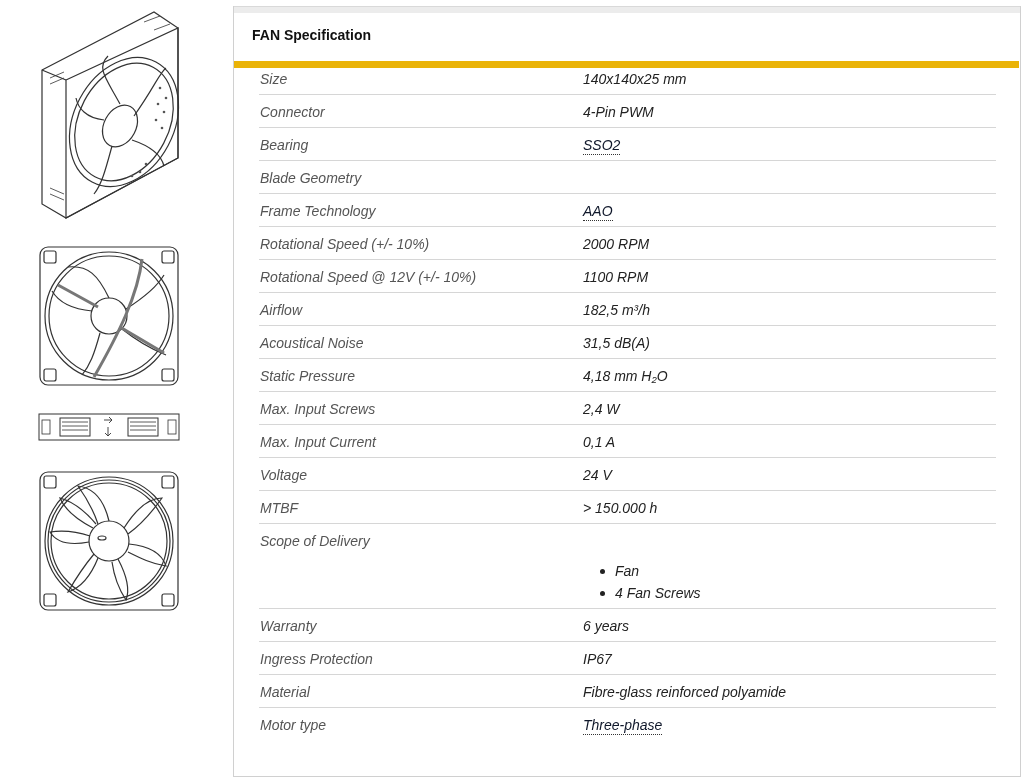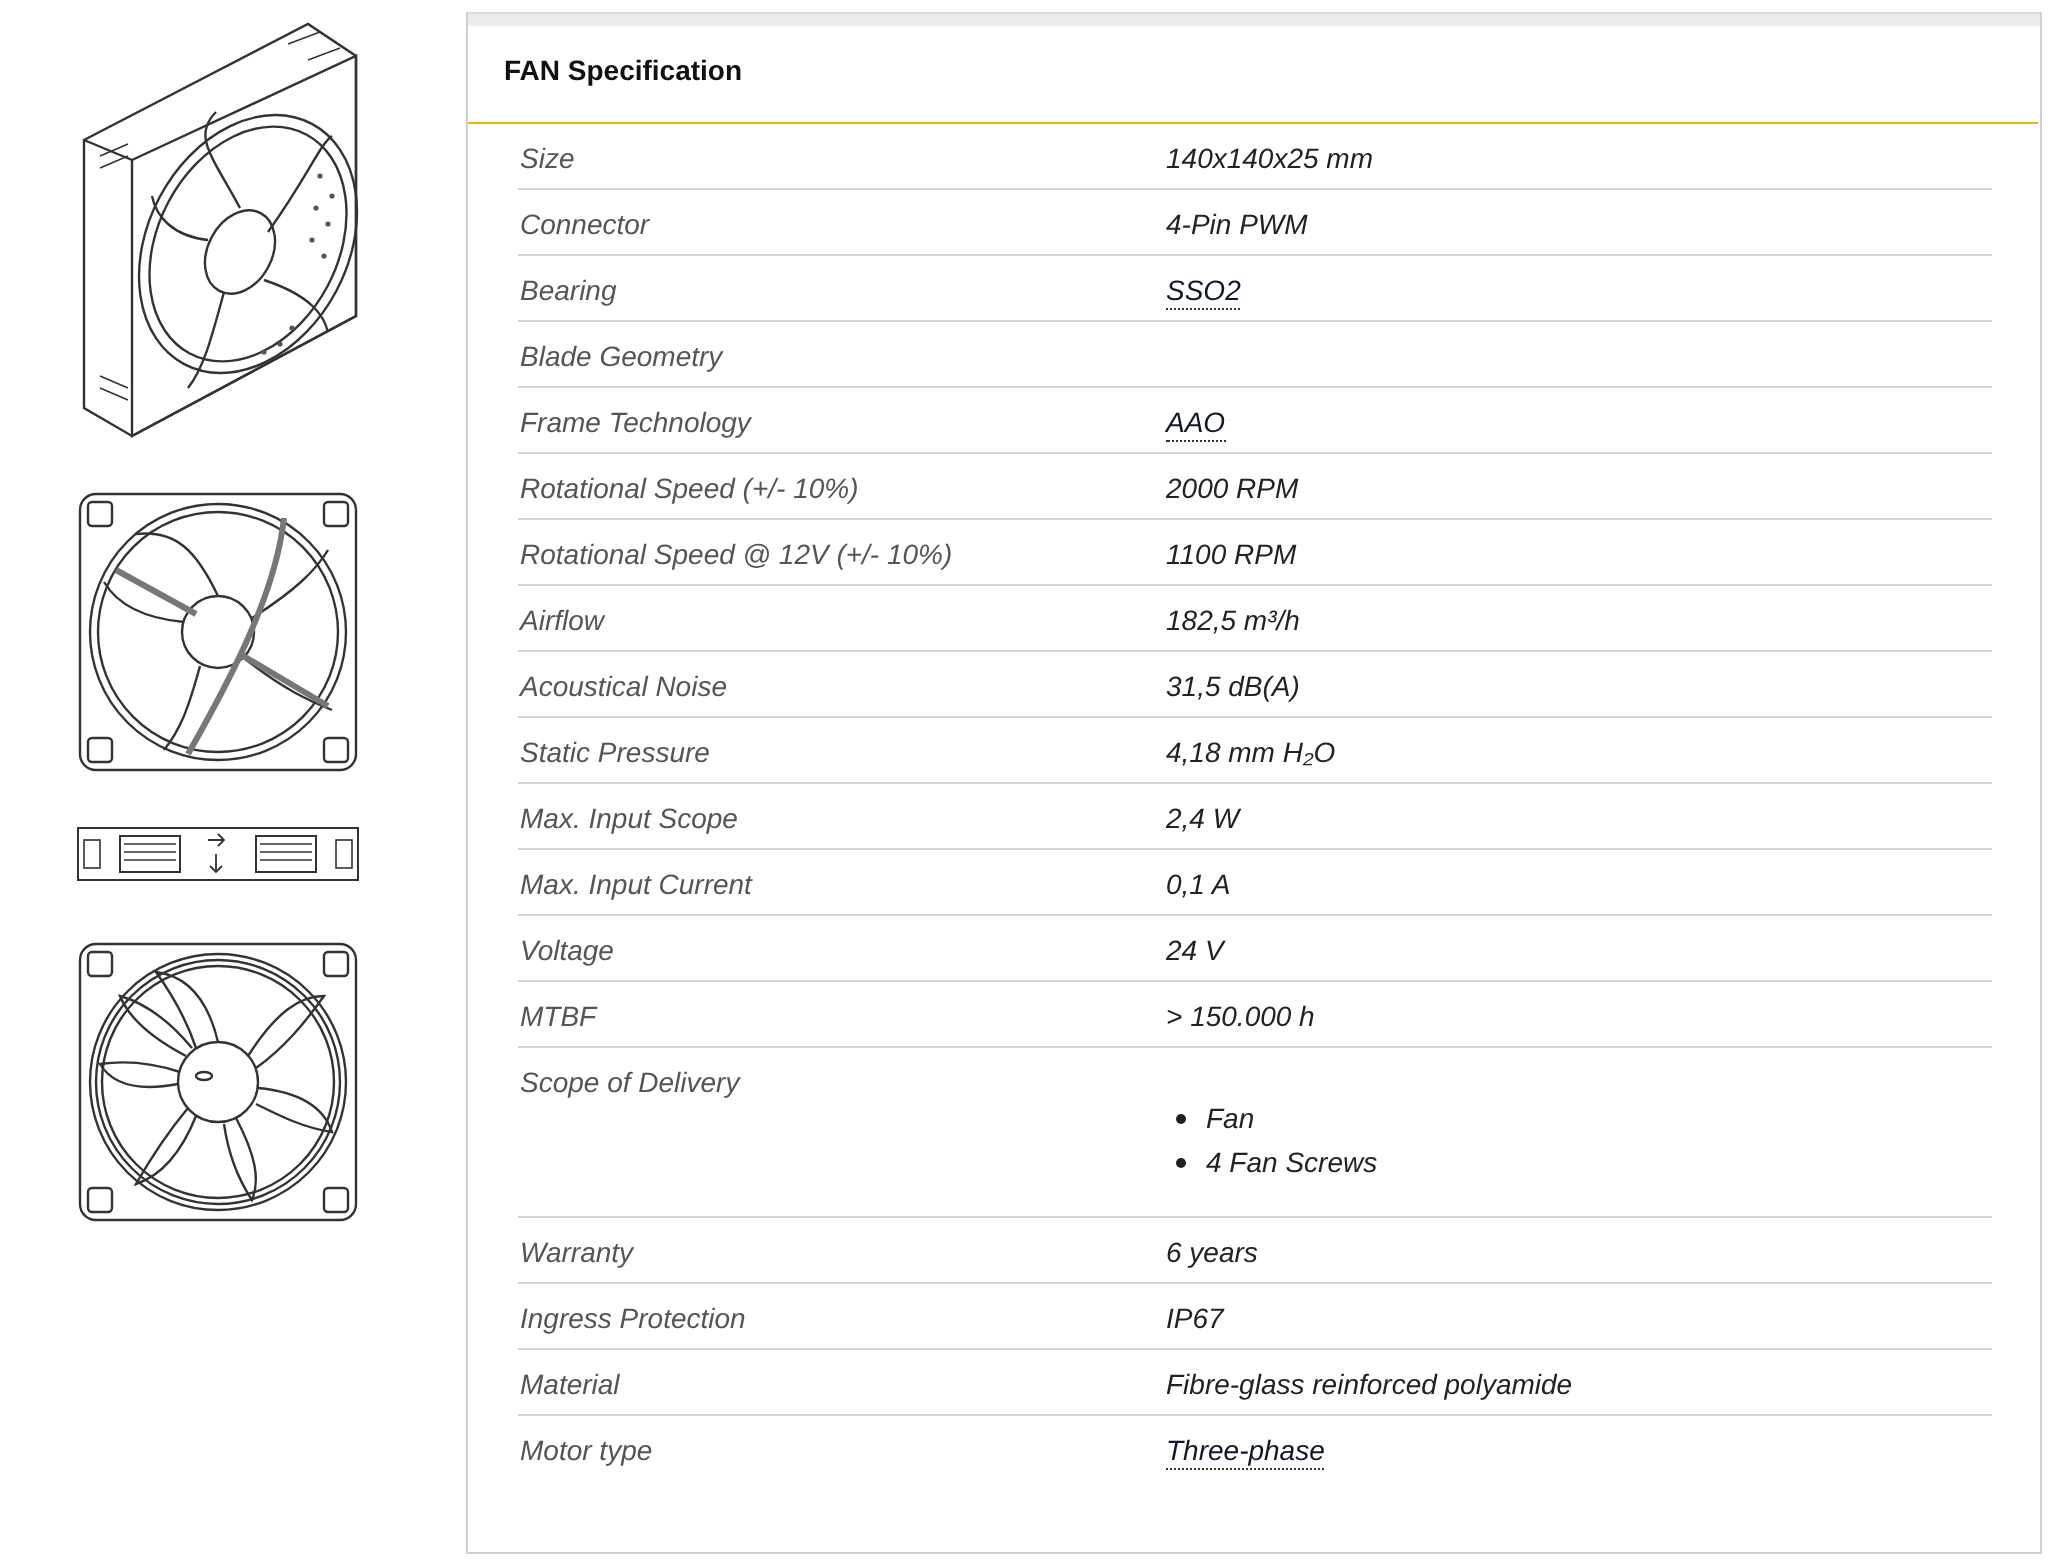--- a/index.html
+++ b/index.html
@@ -14,21 +14,21 @@
   .panel {
     position: absolute; left: 233px; top: 6px; width: 786px; height: 770px;
     border: 1px solid #d0d0d0; border-top: none; background: #fff;
   }
   .panel-topband {
     position: absolute; left: 0; top: 0; right: 0; height: 6px;
     background: #ececec; border-top: 1px solid #d9d9d9;
   }
   .panel-header {
     position: absolute; left: 0; right: 1px; top: 0; height: 55px;
-    border-bottom: 1px solid #eab308;
+    border-bottom: 7px solid #eab308;
   }
   .panel-title {
     position: absolute; left: 18px; top: 21px;
     font-size: 14px; font-weight: bold; color: #111;
   }
   .spec-table { position: absolute; left: 25px; top: 56px; width: 737px; }
   .spec-row {
     position: relative; height: 32px; border-bottom: 1px solid #d6d6d6; font-style: italic;
   }
   .spec-row.tall { height: 84px; }
@@ -39,21 +39,21 @@
   }
   .spec-value {
     position: absolute; left: 324px; top: 9px;
     font-size: 14px; color: #222; text-align: right;
   }
   .abbr {
     border-bottom: 1px dotted #333; text-decoration: none; color: #0f172a;
     cursor: help; padding-bottom: 1px;
   }
   .scope-list {
-    position: absolute; left: 324px; top: 24px; margin: 0; padding: 0; list-style: none;
+    position: absolute; left: 324px; top: 24px; margin: 12px; padding: 0; list-style: none;
   }
   .scope-list li {
     position: relative; padding-left: 20px; font-size: 14px; color: #222; line-height: 22px;
   }
   .scope-list li .bullet {
     position: absolute; left: 5px; top: 9px; width: 5px; height: 5px; border-radius: 50%; background: #222;
   }
 </style>
 </head>
 <body>
@@ -199,21 +199,21 @@
     </div>
     <div class="spec-row">
       <span class="spec-label">Acoustical Noise</span>
       <span class="spec-value">31,5 dB(A)</span>
     </div>
     <div class="spec-row">
       <span class="spec-label">Static Pressure</span>
       <span class="spec-value">4,18 mm H₂O</span>
     </div>
     <div class="spec-row">
-      <span class="spec-label">Max. Input Scope</span>
+      <span class="spec-label">Max. Input Screws</span>
       <span class="spec-value">2,4 W</span>
     </div>
     <div class="spec-row">
       <span class="spec-label">Max. Input Current</span>
       <span class="spec-value">0,1 A</span>
     </div>
     <div class="spec-row">
       <span class="spec-label">Voltage</span>
       <span class="spec-value">24 V</span>
     </div>

